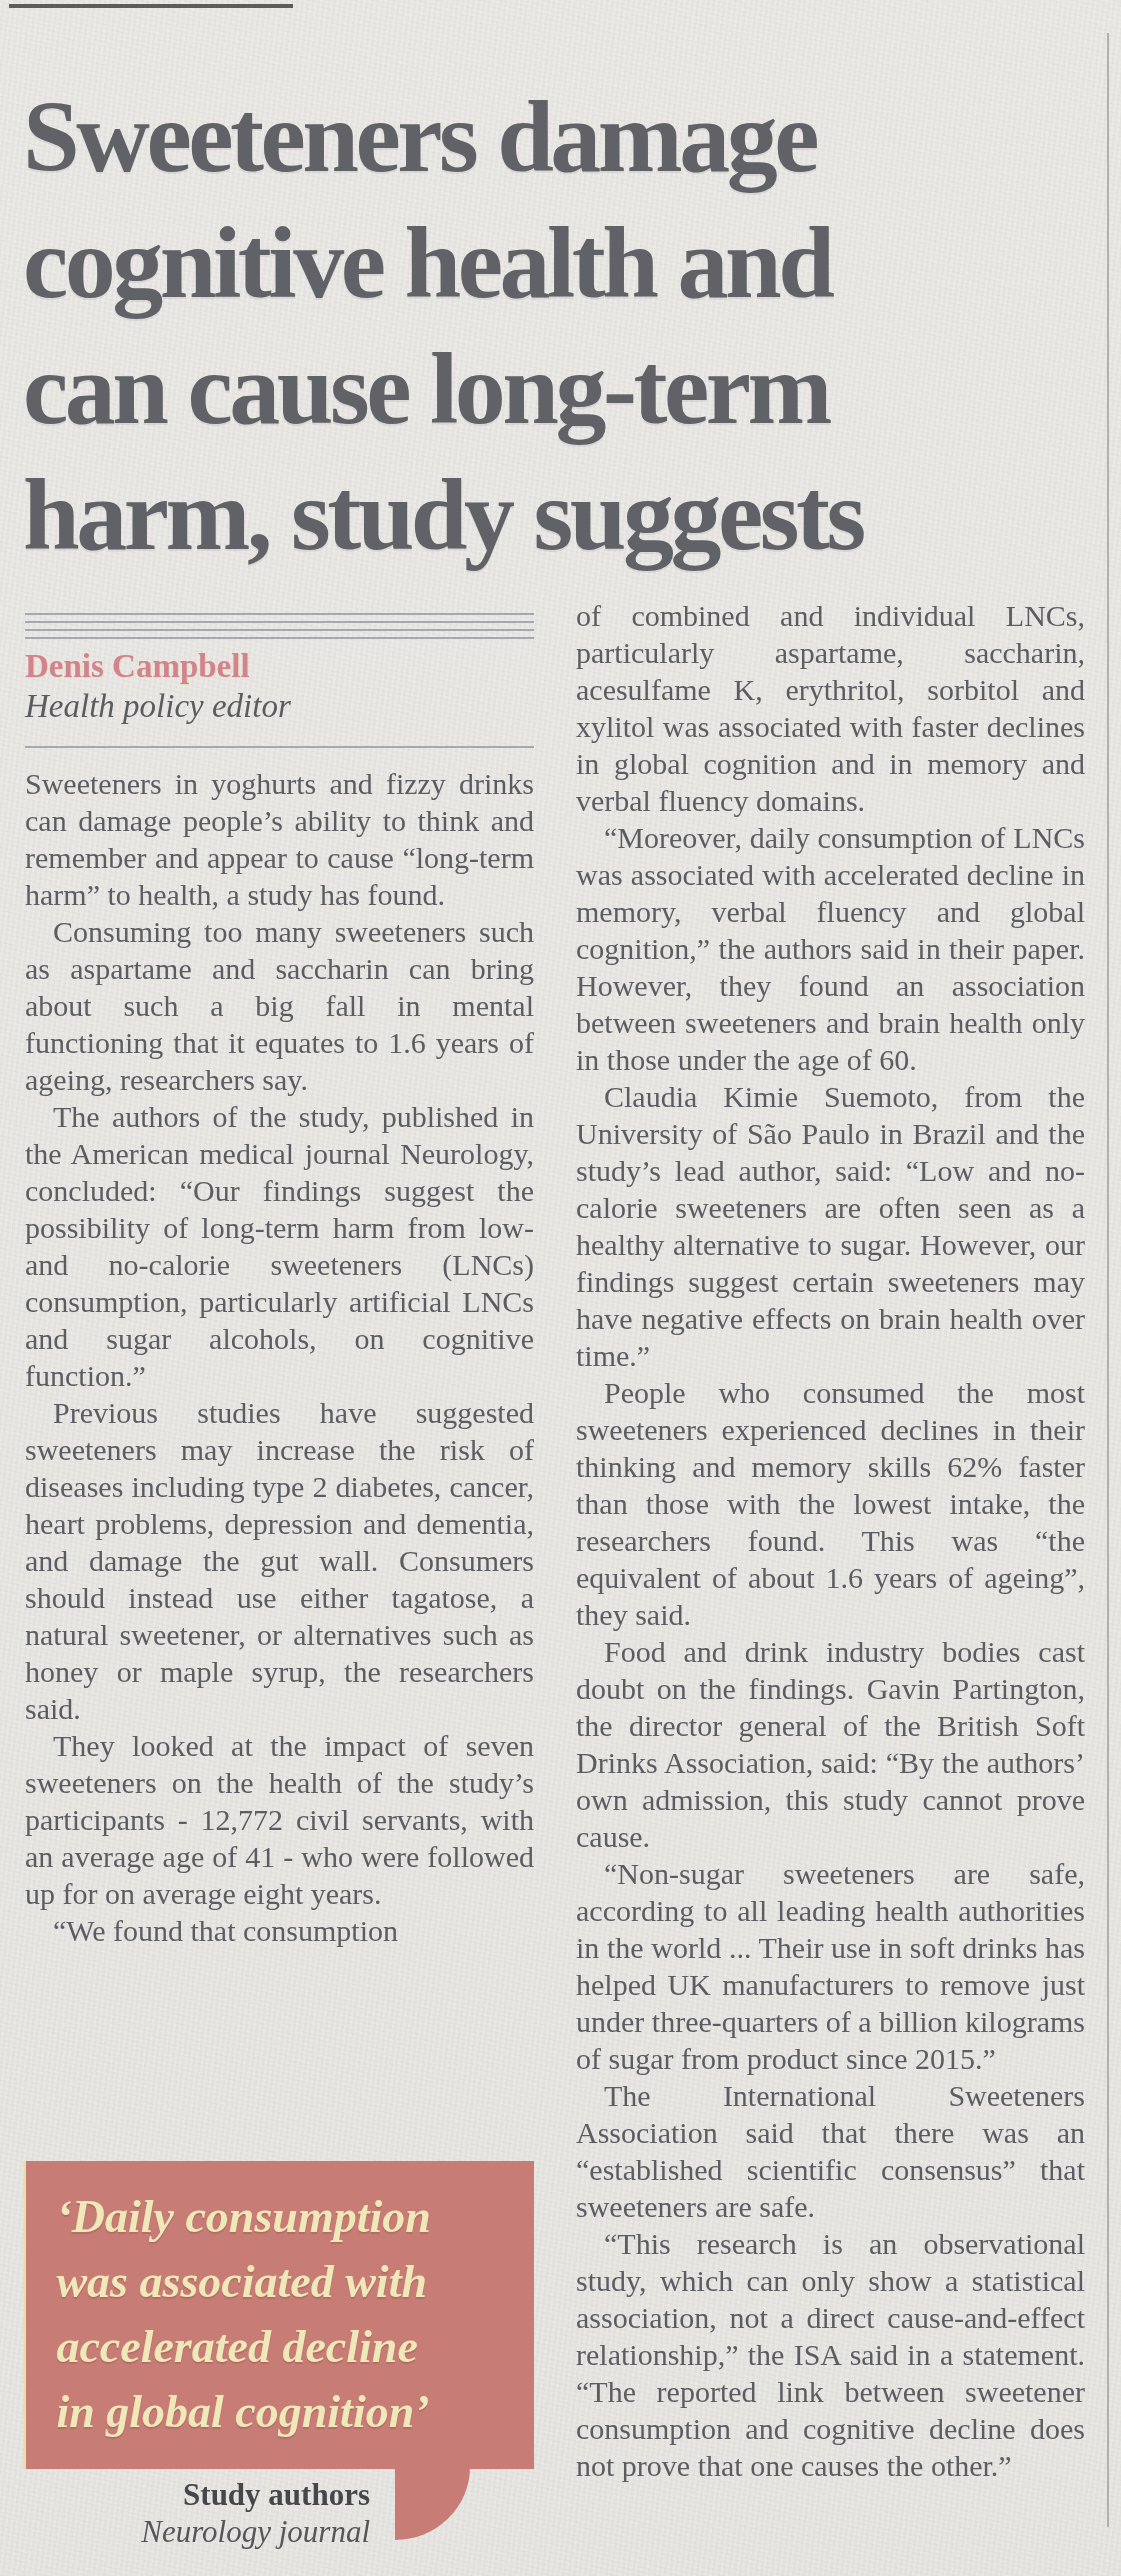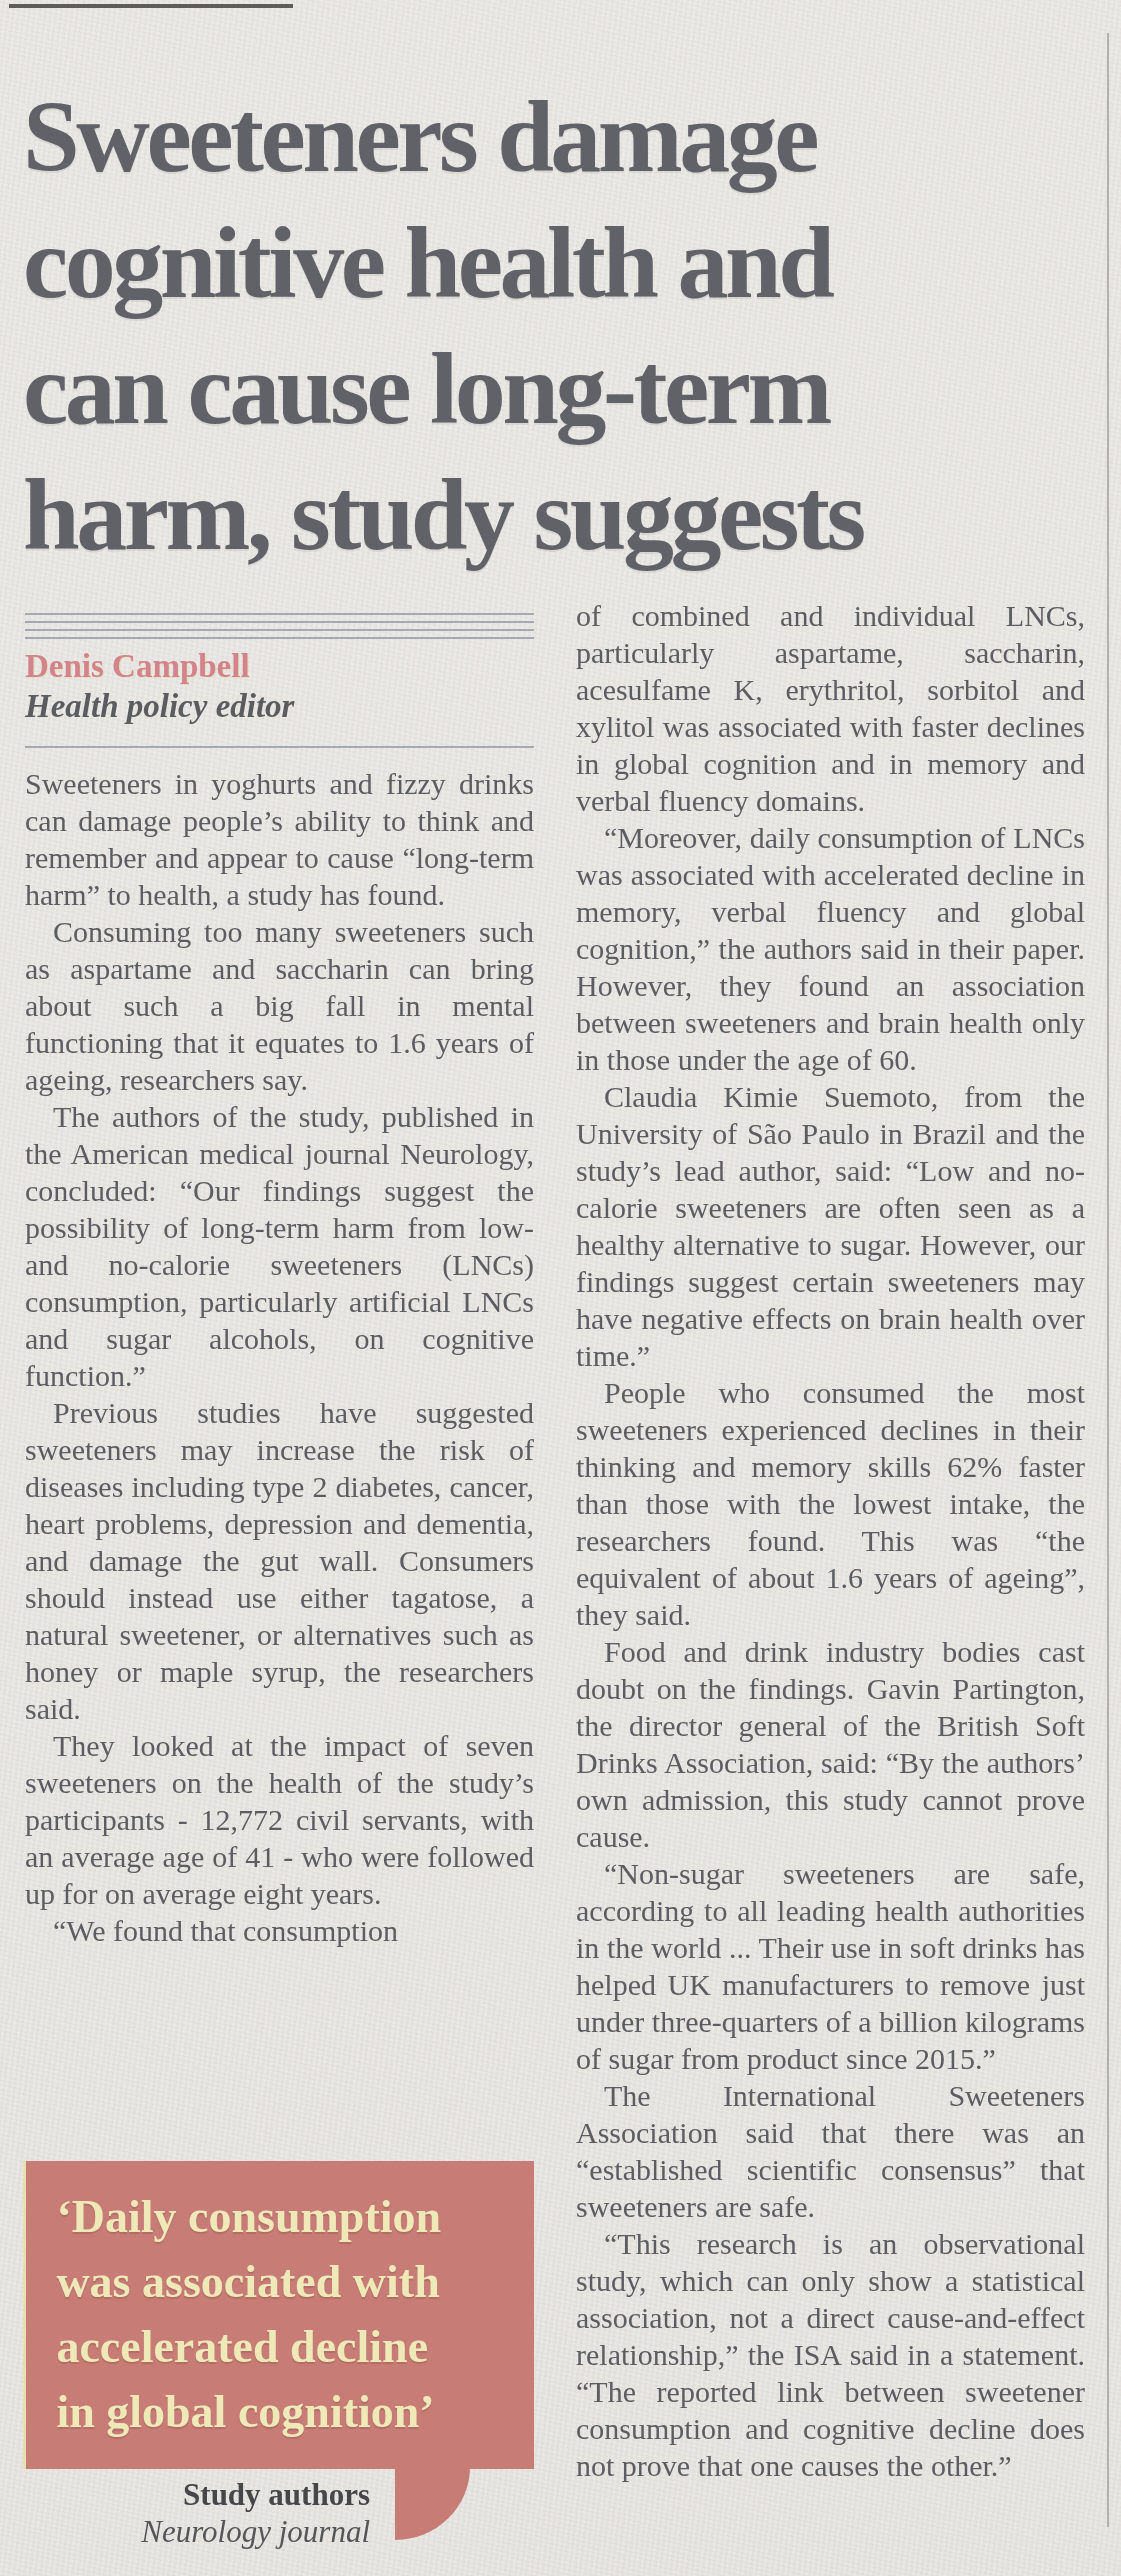--- a/index.html
+++ b/index.html
@@ -26,36 +26,36 @@
   .headline{
     position:absolute;left:23px;top:5.3px;width:1080px;
     font-size:102px;line-height:126px;letter-spacing:-3.5px;
     color:#616267;white-space:pre-line;
     text-shadow:0 1.8px 0 rgba(40,40,35,.08);
   }
   .byline{position:absolute;left:25px;top:613px;width:509px;}
   .byline-rules div{height:1.8px;background:#8d94a4;opacity:.75;margin-bottom:6.2px;}
   .author{margin-top:9.7px;font-size:33px;font-weight:bold;color:#d2838c;
     text-shadow:0.9px 0.9px 0 rgba(222,214,130,.35);}
-  .role{font-size:33px;font-style:italic;color:#5b5c60;margin-top:2.6px;font-weight:bold;}
+  .role{font-size:33px;font-style:italic;color:#5b5c60;margin-top:2.6px;}
   .byline-bottom-rule{position:absolute;left:25px;top:746px;width:509px;height:1.8px;
     background:#8d94a4;opacity:.75;}
   .col{position:absolute;width:509px;font-size:30px;line-height:37px;
     color:#5c5d62;text-align:justify;}
   .col p{margin:0;}
   .col p + p{text-indent:28px;}
   .col-left{left:25px;top:765px;height:1391px;overflow:hidden;}
   .col-right{left:576px;top:597px;height:1962px;overflow:hidden;}
   .pullquote-box{
     position:absolute;left:26.4px;top:2161px;width:508px;height:308px;
     background:#c77d76;box-sizing:border-box;padding:23px 8.8px 0 30px;
     box-shadow:-2.6px 0 0 rgba(230,222,120,.5);
   }
   .pullquote-text{
-    font-size:46px;line-height:65px;font-weight:bold;
+    font-size:46px;line-height:65px;font-style:italic;font-weight:bold;
     color:#efe9ba;white-space:pre-line;letter-spacing:0px;
     text-shadow:0 1.8px 0.9px rgba(120,60,55,.25);
   }
   .pullquote-tail{
     position:absolute;left:395px;top:2467px;width:75px;height:73px;
     background:#c77d76;border-radius:0 0 100% 0;
   }
   .pq-attr{position:absolute;left:17px;top:2476px;width:353px;text-align:right;}
   .pq-attr-name{font-size:31px;font-weight:bold;color:#46474b;line-height:37px;}
   .pq-attr-source{font-size:31px;font-style:italic;color:#55565a;line-height:37px;}

